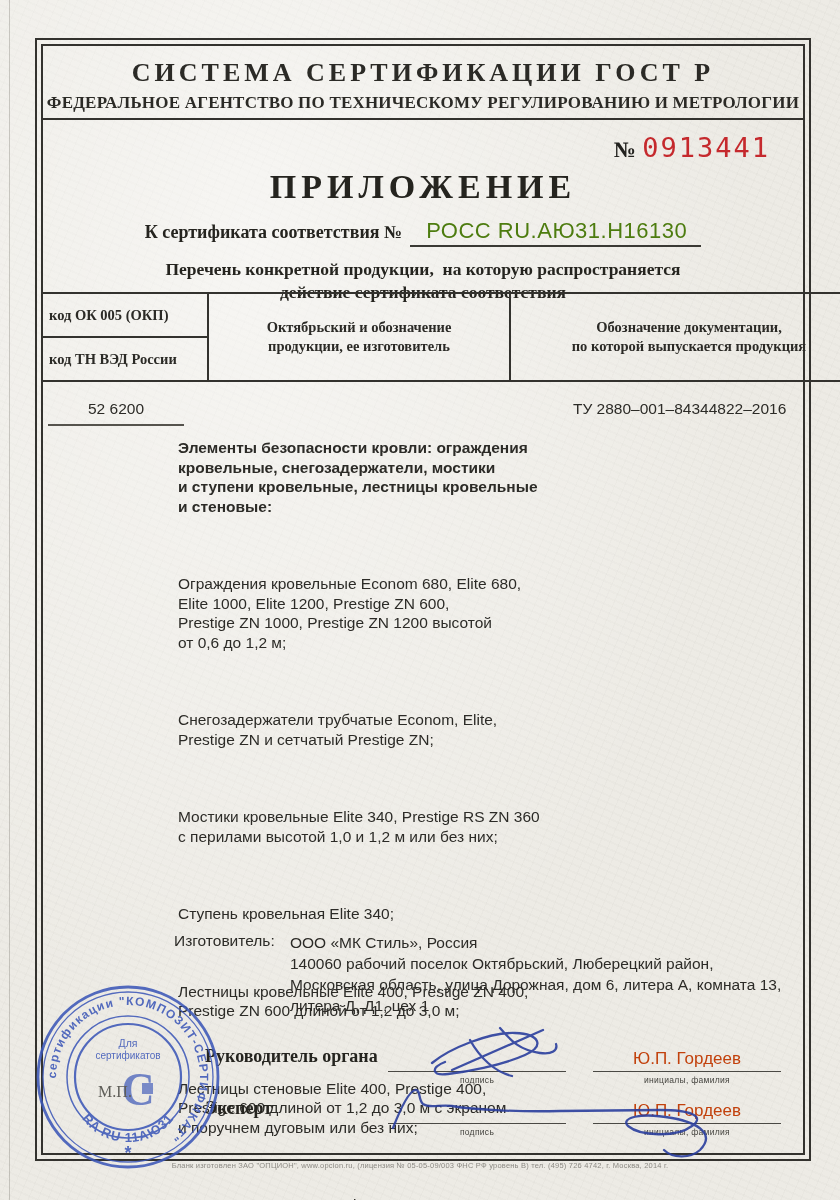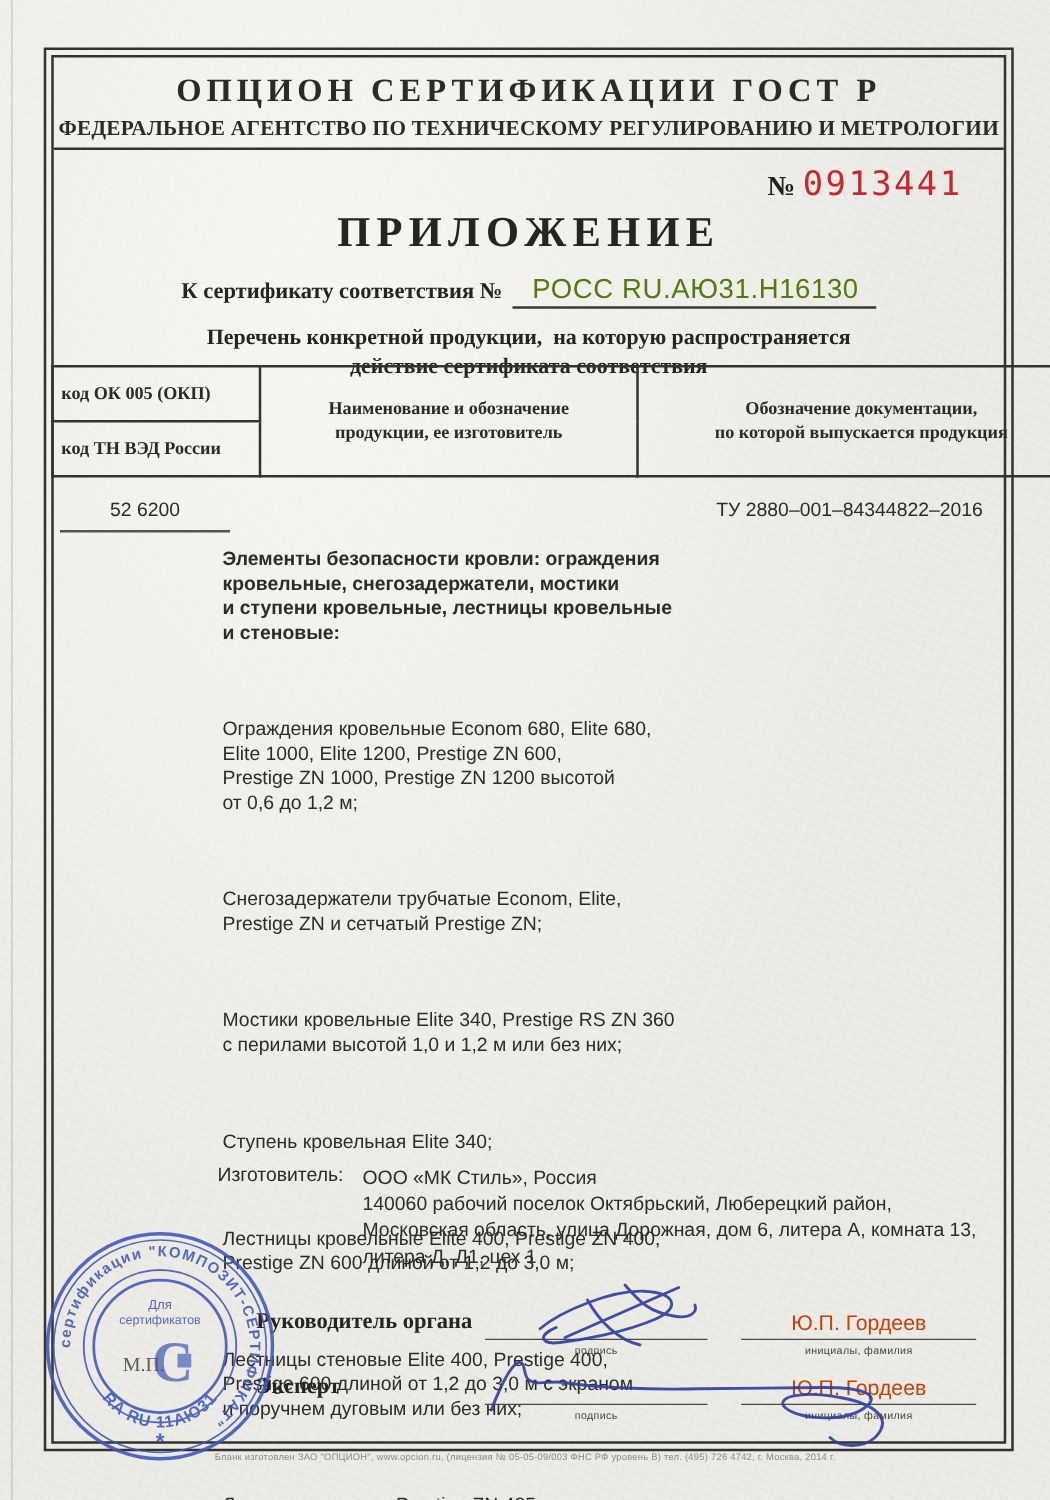--- a/index.html
+++ b/index.html
@@ -69,42 +69,42 @@
 </head>
 <body>
 
 <div class="page-edge"></div>
 
 <div class="frame-outer">
   <div class="frame-inner">
     <div class="content">
 
       <div class="doc-header">
-        <div class="l1">ОПЦИОН СЕРТИФИКАЦИИ ГОСТ Р</div>
+        <div class="l1">СИСТЕМА СЕРТИФИКАЦИИ ГОСТ Р</div>
         <div class="l2">ФЕДЕРАЛЬНОЕ АГЕНТСТВО ПО ТЕХНИЧЕСКОМУ РЕГУЛИРОВАНИЮ И МЕТРОЛОГИИ</div>
       </div>
 
       <div class="form-number">
         <span class="pfx">№</span><span class="val">0913441</span>
       </div>
 
       <div class="doc-title">ПРИЛОЖЕНИЕ</div>
 
       <div class="cert-line">
-        <span class="lbl">К сертификату соответствия №</span><span class="val">РОСС RU.АЮ31.Н16130</span>
+        <span class="lbl">К сертификата соответствия №</span><span class="val">РОСС RU.АЮ31.Н16130</span>
       </div>
 
       <div class="subtitle"><span>Перечень конкретной продукции,  на которую распространяется</span>
 <span>действие сертификата соответствия</span></div>
 
       <table class="spec">
         <tbody>
             <tr>
           <td class="c1">код ОК 005 (ОКП)</td>
-          <td class="c2" rowspan="2">Наименование и обозначение
+          <td class="c2" rowspan="2">Октябрьский и обозначение
 продукции, ее изготовитель</td>
           <td class="c3" rowspan="2">Обозначение документации,
 по которой выпускается продукция</td>
         </tr>
         <tr>
           <td class="c1">код ТН ВЭД России</td>
         </tr>
       </tbody>
         </table>
 

